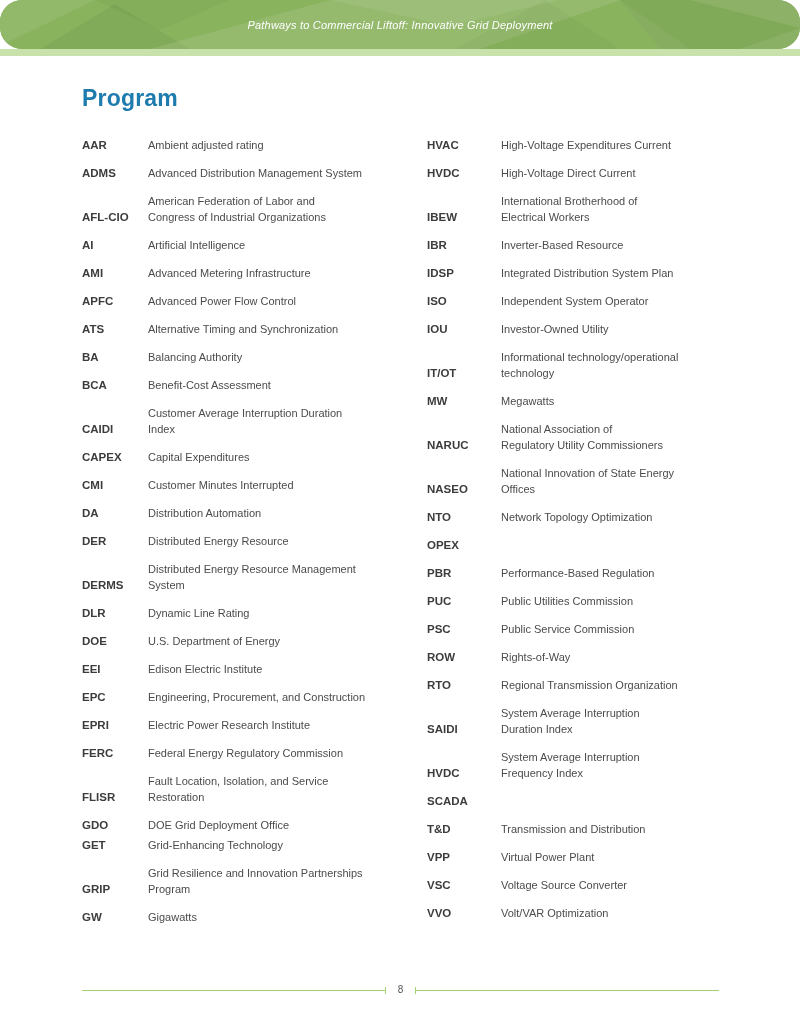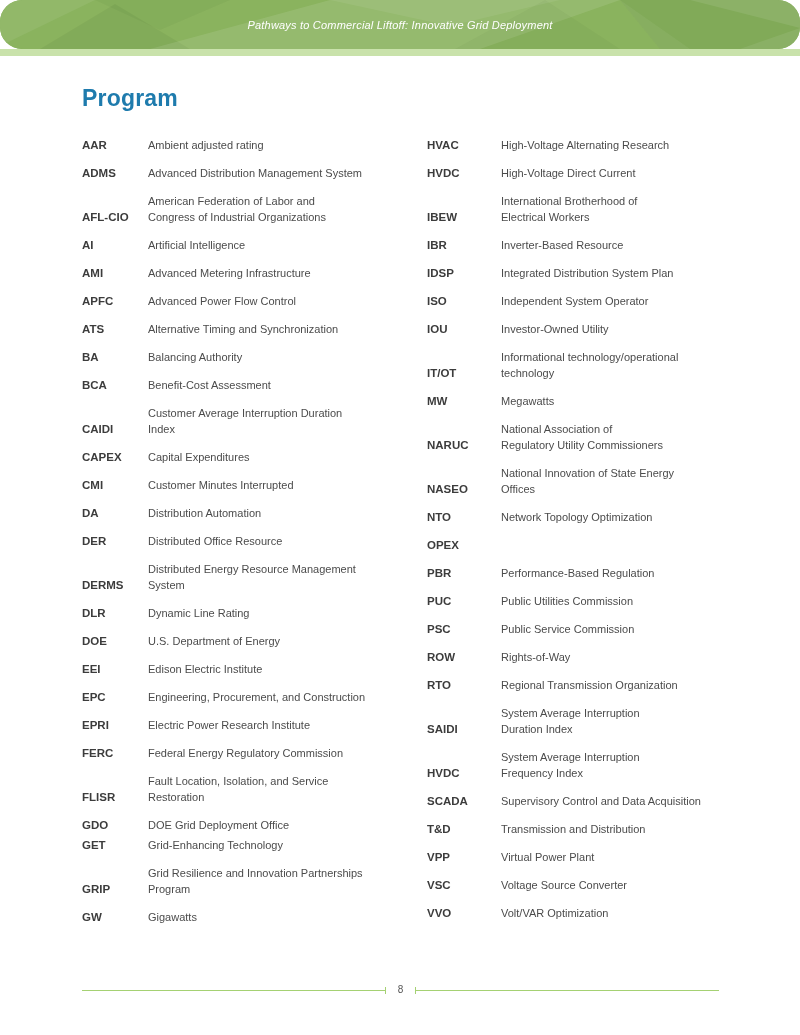--- a/index.html
+++ b/index.html
@@ -193,21 +193,21 @@
     <div class="g-row">
         <span class="abbr">CMI</span>
         <span class="def">Customer Minutes Interrupted</span>
       </div>
     <div class="g-row">
         <span class="abbr">DA</span>
         <span class="def">Distribution Automation</span>
       </div>
     <div class="g-row">
         <span class="abbr">DER</span>
-        <span class="def">Distributed Office Resource</span>
+        <span class="def">Distributed Energy Resource</span>
       </div>
     <div class="g-row">
         <span class="abbr">DERMS</span>
         <span class="def">Distributed Energy Resource Management
 System</span>
       </div>
     <div class="g-row">
         <span class="abbr">DLR</span>
         <span class="def">Dynamic Line Rating</span>
       </div>
@@ -250,21 +250,21 @@
 Program</span>
       </div>
     <div class="g-row">
         <span class="abbr">GW</span>
         <span class="def">Gigawatts</span>
       </div>
   </div>
   <div class="g-col col2">
     <div class="g-row">
         <span class="abbr">HVAC</span>
-        <span class="def">High-Voltage Alternating Research</span>
+        <span class="def">High-Voltage Expenditures Current</span>
       </div>
     <div class="g-row">
         <span class="abbr">HVDC</span>
         <span class="def">High-Voltage Direct Current</span>
       </div>
     <div class="g-row">
         <span class="abbr">IBEW</span>
         <span class="def">International Brotherhood of
 Electrical Workers</span>
       </div>
@@ -335,21 +335,20 @@
         <span class="def">System Average Interruption
 Duration Index</span>
       </div>
     <div class="g-row">
         <span class="abbr">HVDC</span>
         <span class="def">System Average Interruption
 Frequency Index</span>
       </div>
     <div class="g-row">
         <span class="abbr">SCADA</span>
-        <span class="def">Supervisory Control and Data Acquisition</span>
       </div>
     <div class="g-row">
         <span class="abbr">T&amp;D</span>
         <span class="def">Transmission and Distribution</span>
       </div>
     <div class="g-row">
         <span class="abbr">VPP</span>
         <span class="def">Virtual Power Plant</span>
       </div>
     <div class="g-row">

